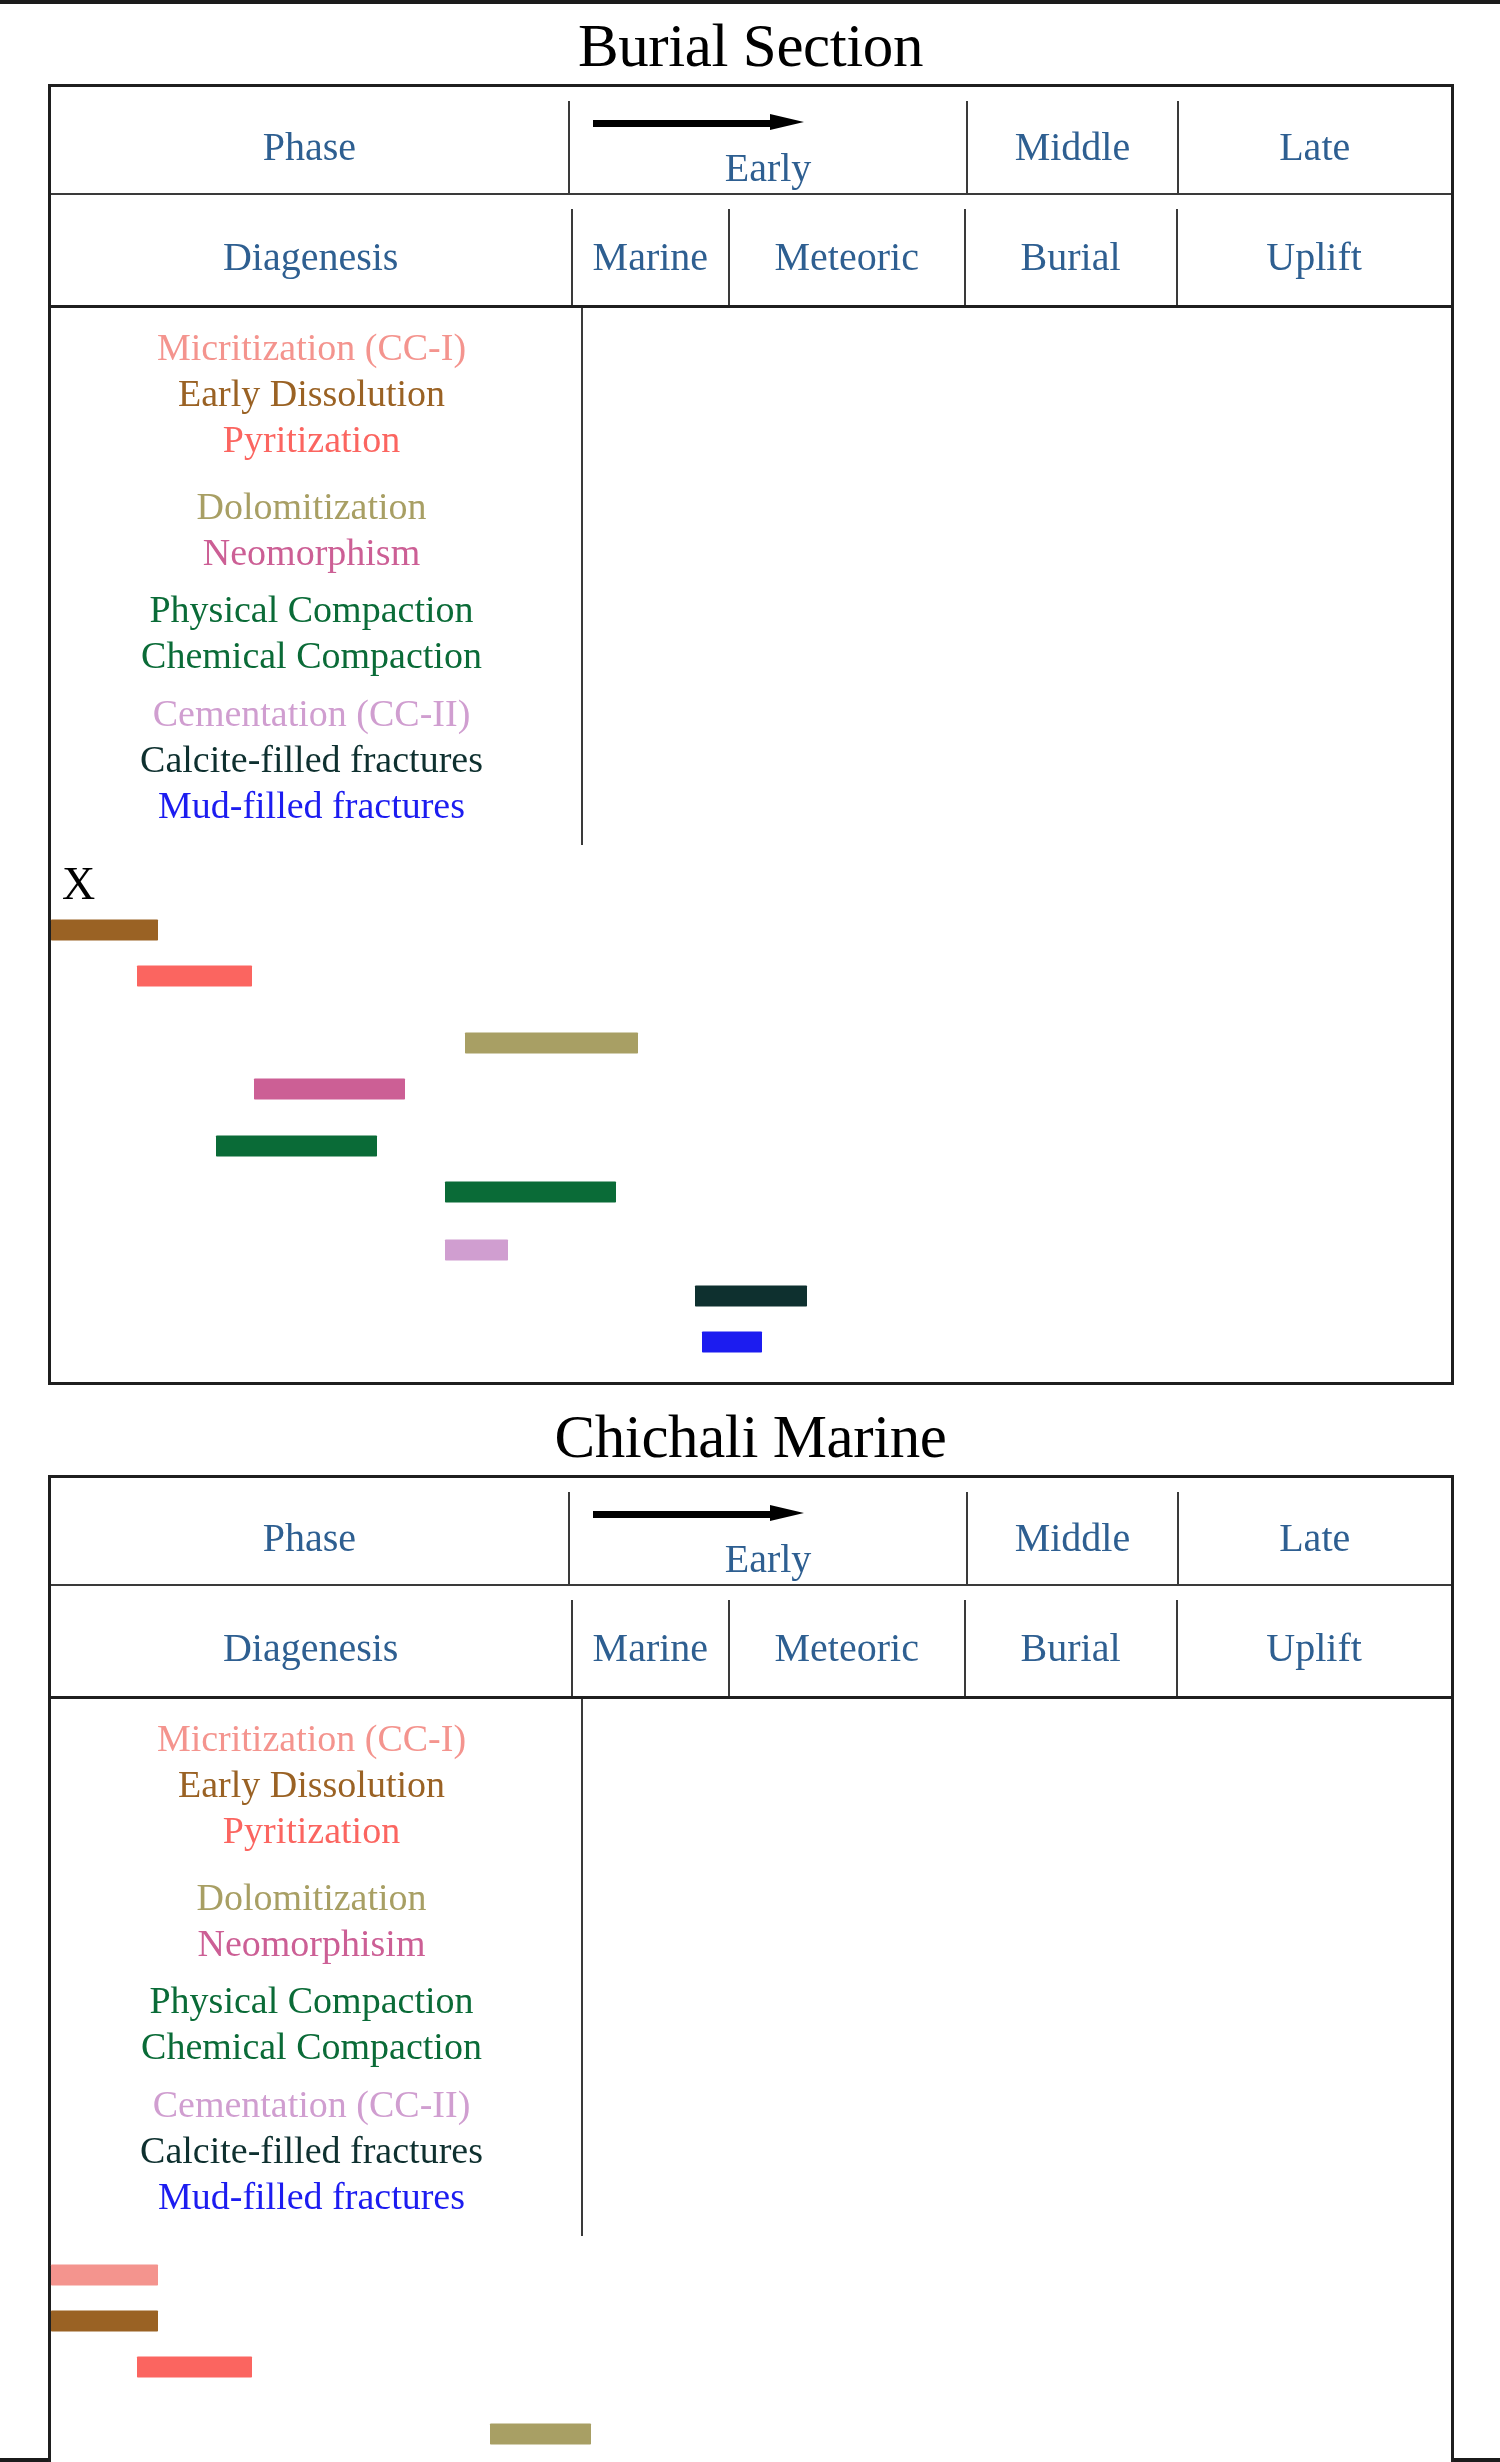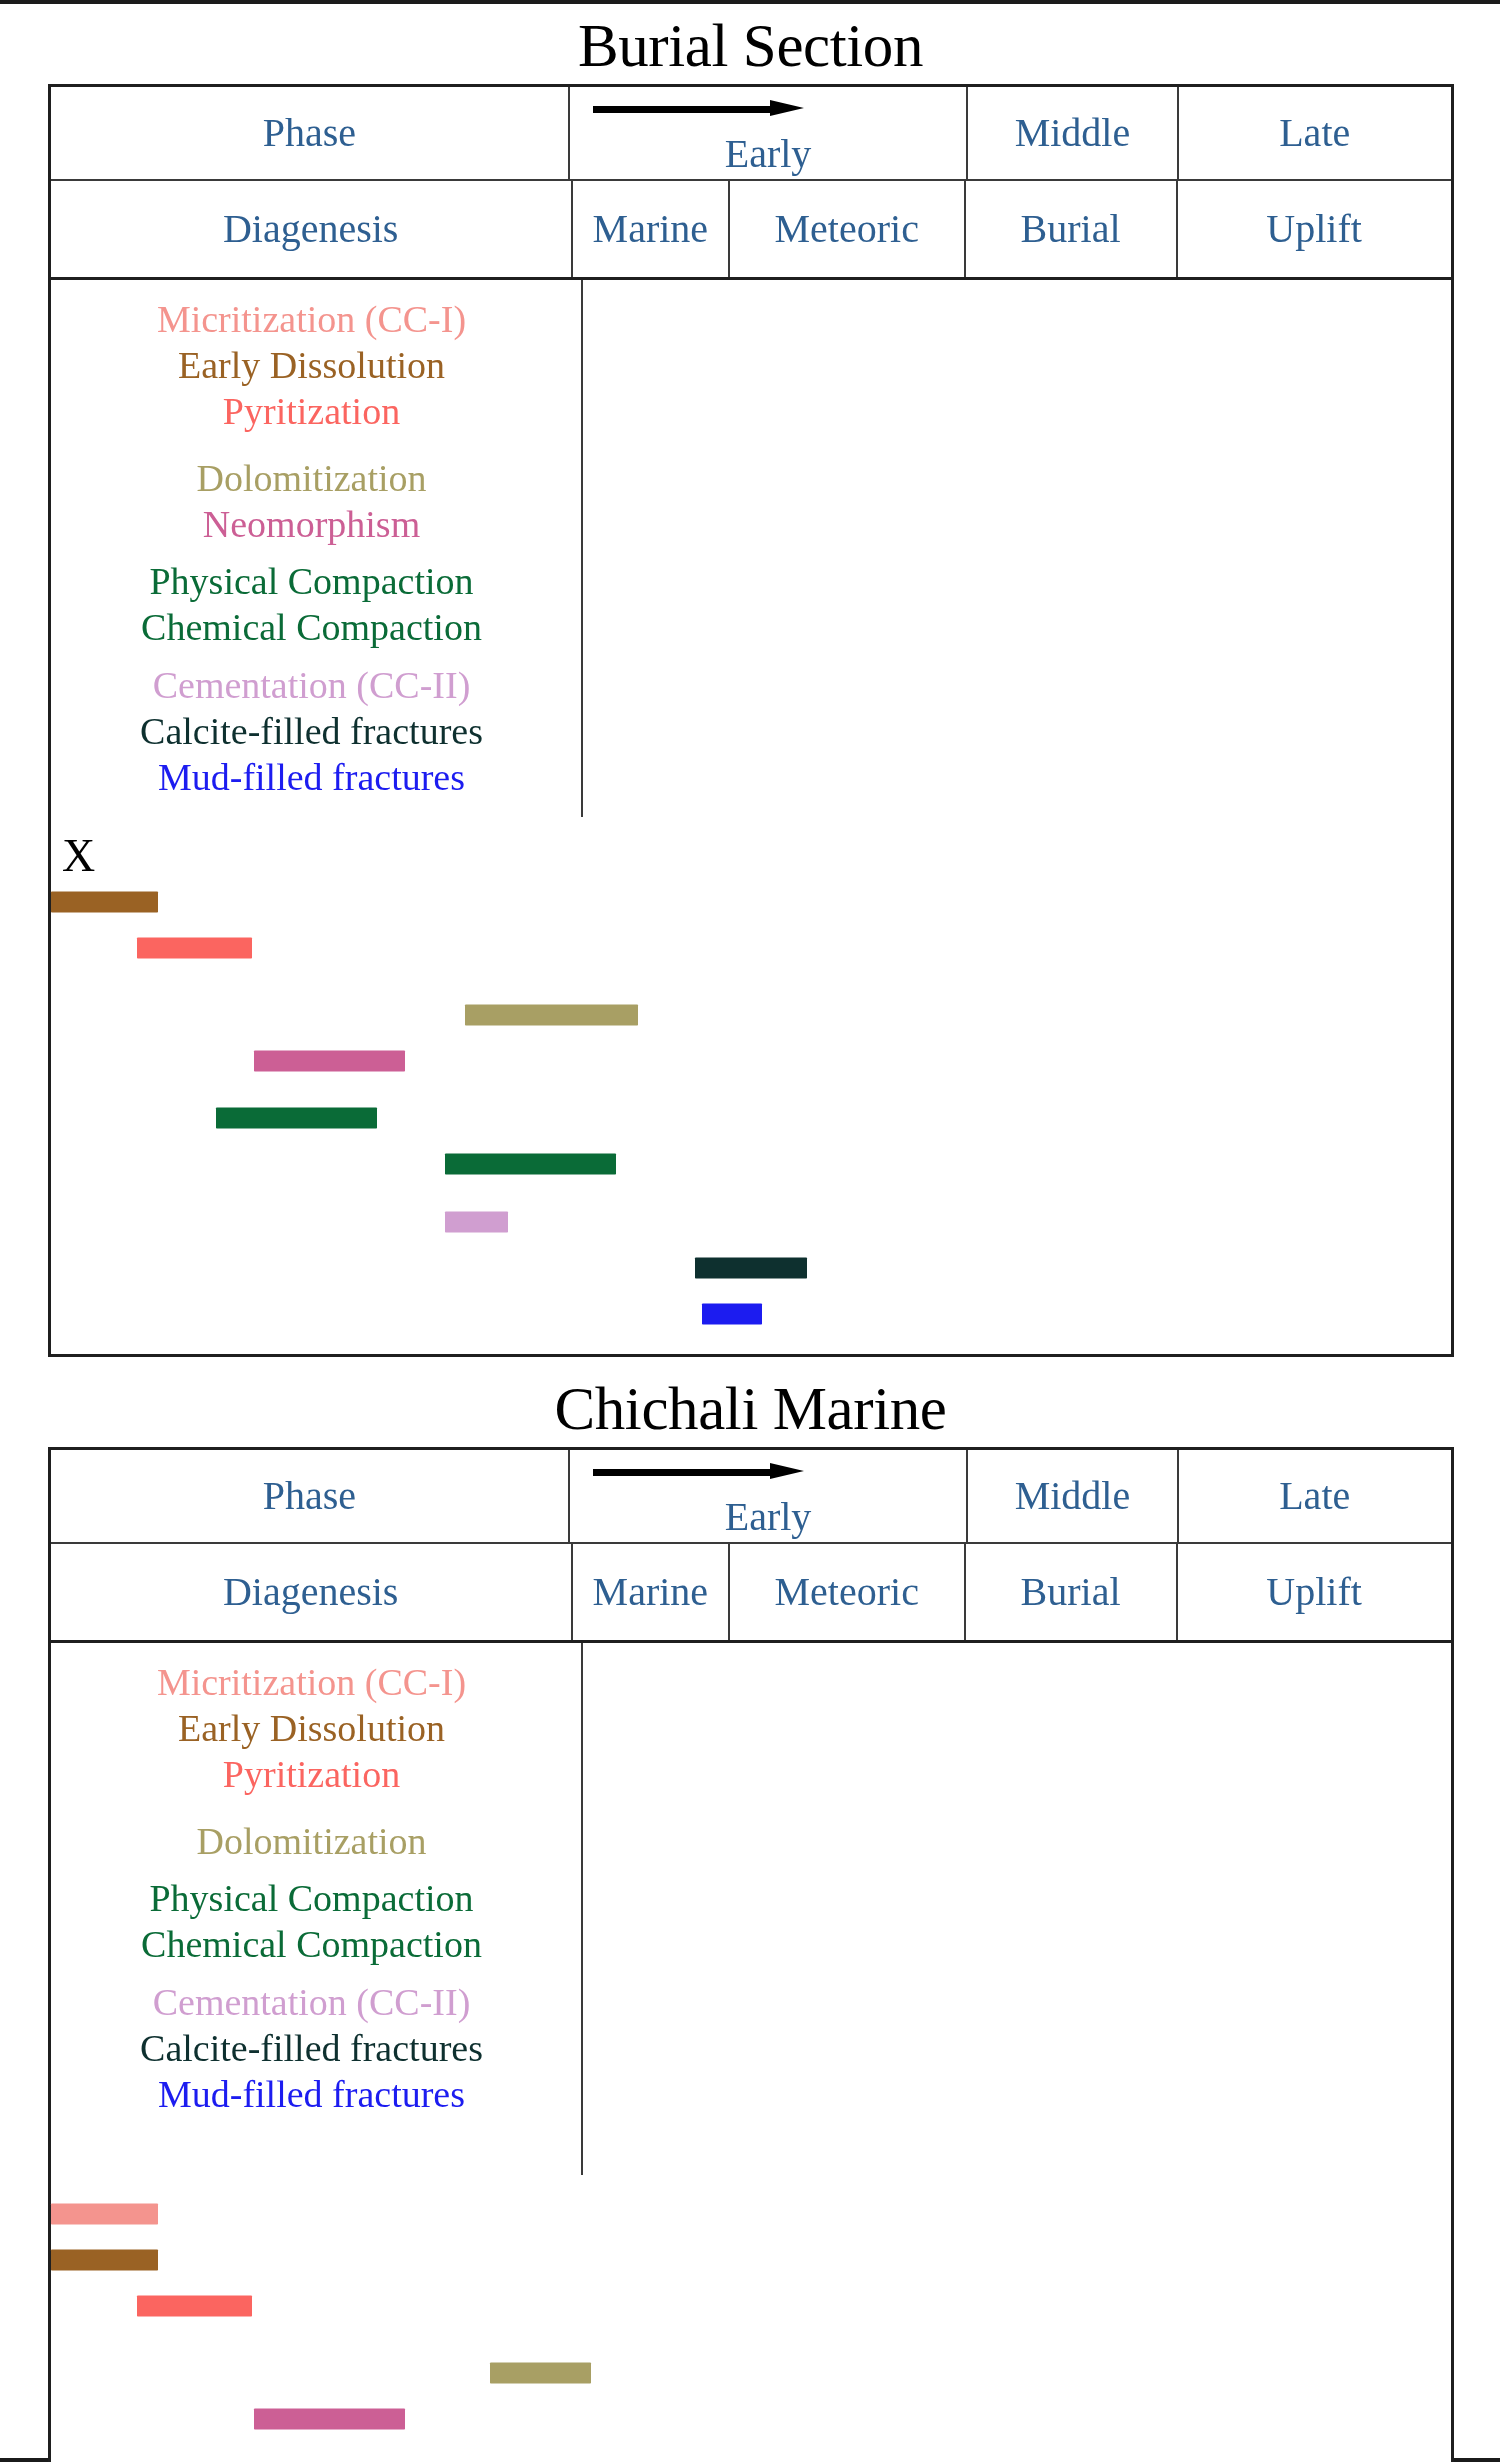--- a/index.html
+++ b/index.html
@@ -75,21 +75,21 @@
   }
 
   
   .c-label   { width: 532px; }
   .c-marine  { width: 160px; }
   .c-meteoric{ width: 240px; }
   .c-burial  { width: 216px; }
   .c-uplift  { width: 278px; }
   .c-early   { width: 407px; }
 
-  .hdr-row .cell { height: 92px; }
+  .hdr-row .cell { height: 92px; margin-top: 14px; }
   .hdr-row.second .cell { height: 96px; }
 
   
   .early-cell {
     position: relative;
     flex-direction: column;
     justify-content: flex-end;
     padding-bottom: 4.8px;
   }
   .arrow {
@@ -324,20 +324,23 @@
             <div class="row">
               <span class="row-label" style="color: rgb(154, 98, 36);">Early Dissolution</span>
             </div>
             <div class="row">
               <span class="row-label" style="color: rgb(251, 101, 96);">Pyritization</span>
             </div>
             <div class="gap-md"></div>
             <div class="row">
               <span class="row-label" style="color: rgb(168, 159, 100);">Dolomitization</span>
             </div>
+            <div class="row">
+              <span class="row-label" style="color: rgb(204, 95, 149);">Neomorphisim</span>
+            </div>
             <div class="gap-sm"></div>
             <div class="row">
               <span class="row-label" style="color: rgb(10, 107, 55);">Physical Compaction</span>
             </div>
             <div class="row">
               <span class="row-label" style="color: rgb(10, 107, 55);">Chemical Compaction</span>
             </div>
             <div class="gap-sm"></div>
             <div class="row">
               <span class="row-label" style="color: rgb(208, 158, 208);">Cementation (CC-II)</span>

